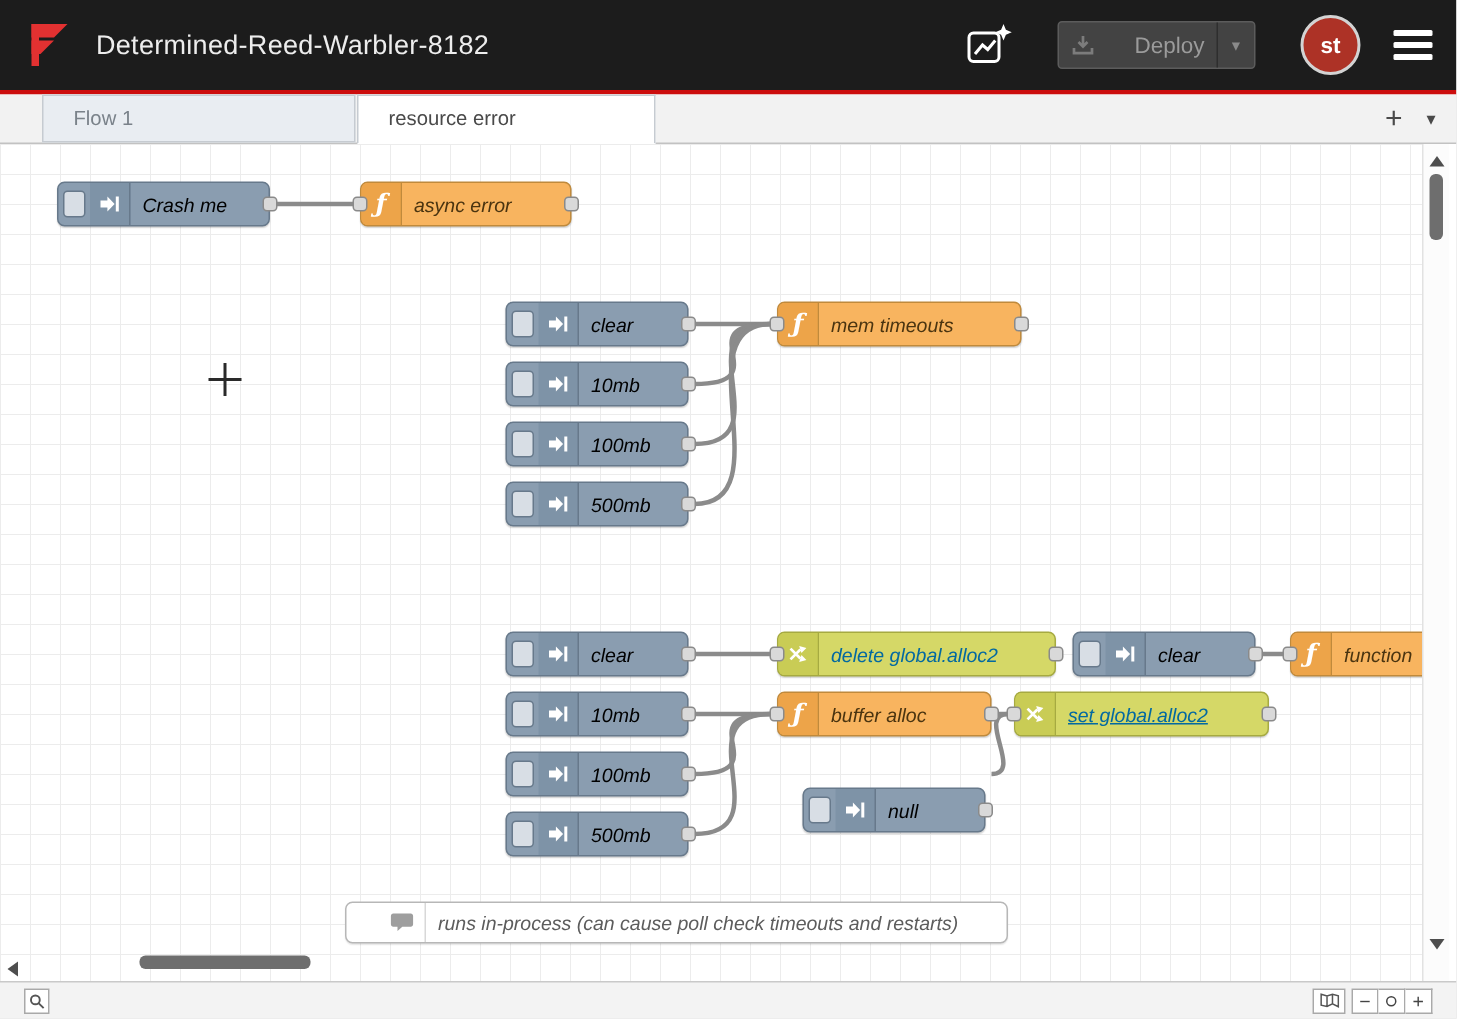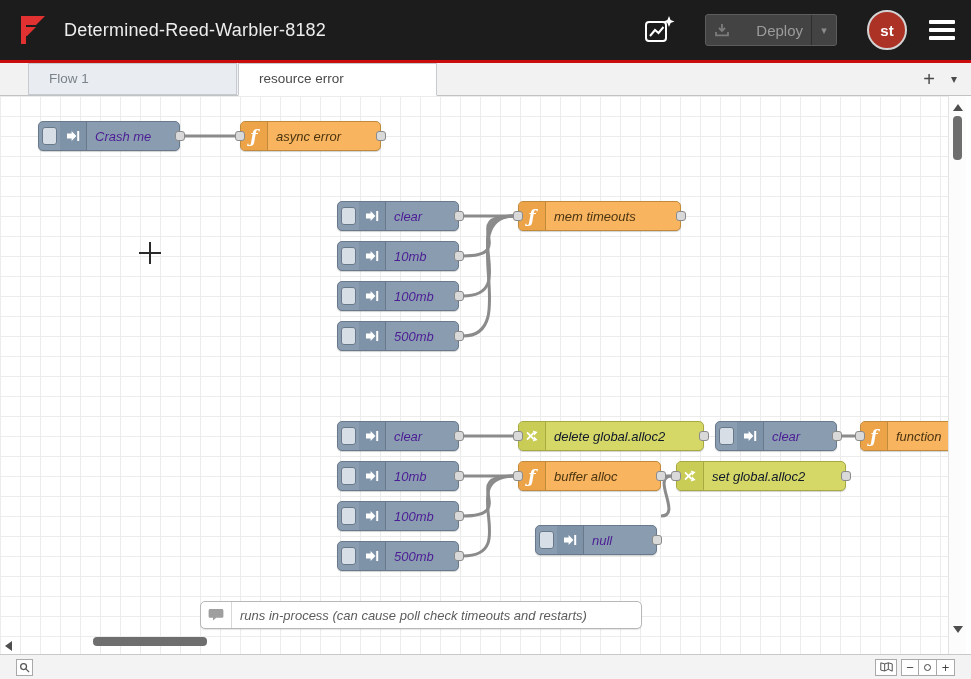--- a/index.html
+++ b/index.html
@@ -41,29 +41,29 @@
   #wires{position:absolute;left:0;top:0;}
   #wires path{stroke:#8b8b8b;stroke-width:3;fill:none;}
   #nodes{position:absolute;left:0;top:0;width:100%;height:100%;}
 
   .node{position:absolute;height:30px;border-radius:5px;display:flex;align-items:center;box-sizing:border-box;
         font-style:italic;font-size:13px;box-shadow:0 1px 1px rgba(0,0,0,.18);}
   .lbl{margin-left:8px;white-space:nowrap;}
   .icn{flex:none;width:26px;height:28px;display:flex;align-items:center;justify-content:center;}
   .icn svg{width:14px;height:14px;}
 
-  .n-inject{background:#8a9db0;border:1px solid #67798b;color:#4c1d95;}
+  .n-inject{background:#8a9db0;border:1px solid #67798b;color:#000000;}
   .ibtn{flex:none;width:15px;height:18px;margin-left:3px;background:#d8dee5;border:1px solid #67798b;border-radius:3px;box-sizing:border-box;cursor:pointer;}
   .n-inject .icn{background:#7e93a7;border-right:1px solid #67798b;margin-left:3px;}
 
   .n-function{background:#f8b45f;border:1px solid #c08a3c;color:#4a3410;}
   .n-function .icn{background:#eda449;border-right:1px solid #c08a3c;border-radius:4px 0 0 4px;color:#fff;
                    font:italic 700 17px "DejaVu Serif",serif;}
 
-  .n-change{background:#d5d867;border:1px solid #a6aa41;color:#0f172a;}
+  .n-change{background:#d5d867;border:1px solid #a6aa41;color:#0369a1;}
   .n-change .icn{background:#c9cc55;border-right:1px solid #a6aa41;border-radius:4px 0 0 4px;}
 
   .n-comment{background:#fff;border:1px solid #b7b7b7;color:#5c5c5c;height:28px;box-shadow:0 1px 1px rgba(0,0,0,.1);}
   .n-comment .icn{width:30px;height:26px;border-right:1px solid #d8d8d8;}
   .n-comment .icn svg{width:16px;height:14px;}
 
   .port{position:absolute;width:10px;height:10px;background:#d9d9d9;border:1px solid #8a8a8a;border-radius:3px;top:9px;box-sizing:border-box;cursor:crosshair;}
   .pin{left:-6px;}
   .pout{right:-6px;}
 
@@ -304,21 +304,21 @@
             <span class="icn">ƒ</span>
             <span class="lbl">function</span>
             <span class="port pin"></span>
           </div>
           <div class="node n-function" style="left: 518px; top: 365px; width: 143px;">
             <span class="icn">ƒ</span>
             <span class="lbl">buffer alloc</span>
             <span class="port pin"></span>
             <span class="port pout"></span>
           </div>
-          <div class="node n-change" style="left: 676px; top: 365px; width: 170px;">
+          <div class="node n-change" style="left: 676px; top: 365px; width: 170px; text-decoration: underline;">
             <span class="icn">
               <svg viewBox="0 0 14 14">
                 <path stroke="#fff" stroke-width="1.8" fill="none" d="M2 3.4 8.6 10M2 10.6 8.6 4"></path>
                 <path fill="#fff" d="M7.8 12.4 12.6 11 9.3 7.6z"></path>
                 <path fill="#fff" d="M7.8 1.6 12.6 3 9.3 6.4z"></path>
               </svg>
             </span>
             <span class="lbl">set global.alloc2</span>
             <span class="port pin"></span>
             <span class="port pout"></span>
@@ -327,21 +327,21 @@
             <span class="ibtn"></span>
             <span class="icn">
               <svg viewBox="0 0 14 14">
                 <path fill="#fff" d="M1 4.6h4.6V2L10.4 7 5.6 12V9.4H1z"></path>
                 <rect fill="#fff" x="11.2" y="2" width="2" height="10"></rect>
               </svg>
             </span>
             <span class="lbl">null</span>
             <span class="port pout"></span>
           </div>
-          <div class="node n-comment" style="left: 200px; top: 505px; width: 442px;">
+          <div class="node n-comment" style="left: 230px; top: 505px; width: 442px; padding-left: 22px;">
             <span class="icn">
               <svg viewBox="0 0 16 14">
                 <path fill="#9e9e9e" d="M2.2 1h11.6c.9 0 1.6.7 1.6 1.6v5.6c0 .9-.7 1.6-1.6 1.6H8.2L5 12.6V9.8H2.2c-.9 0-1.6-.7-1.6-1.6V2.6C.6 1.7 1.3 1 2.2 1z"></path>
               </svg>
             </span>
             <span class="lbl">runs in-process (can cause poll check timeouts and restarts)</span>
           </div>
         </div>
       <div class="crosshair"></div>
       <div class="h-arrow"></div>

